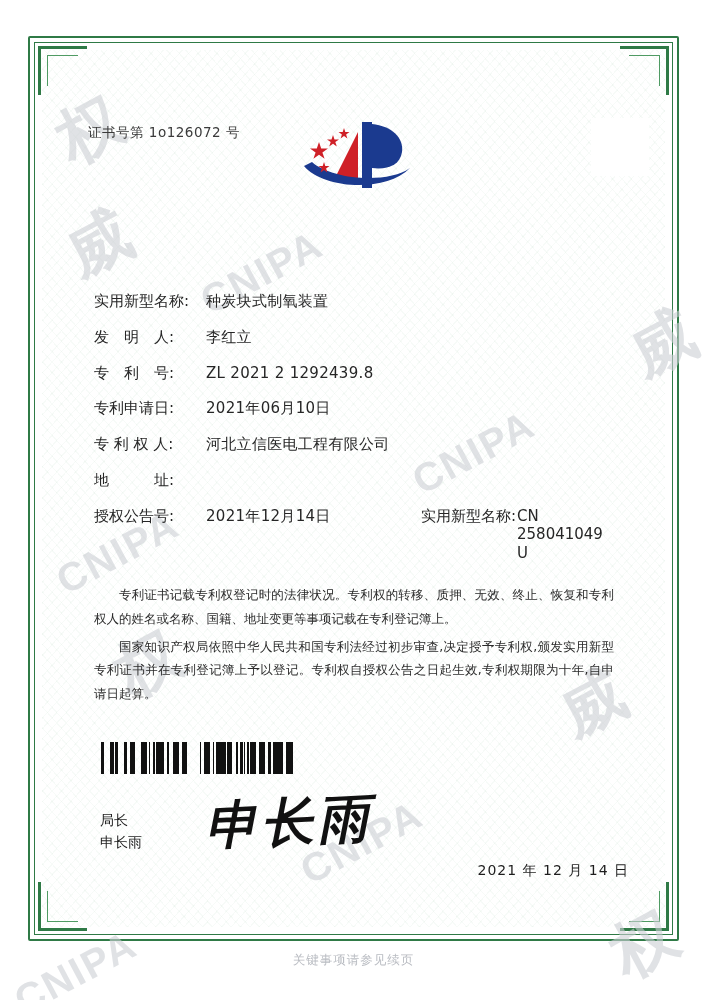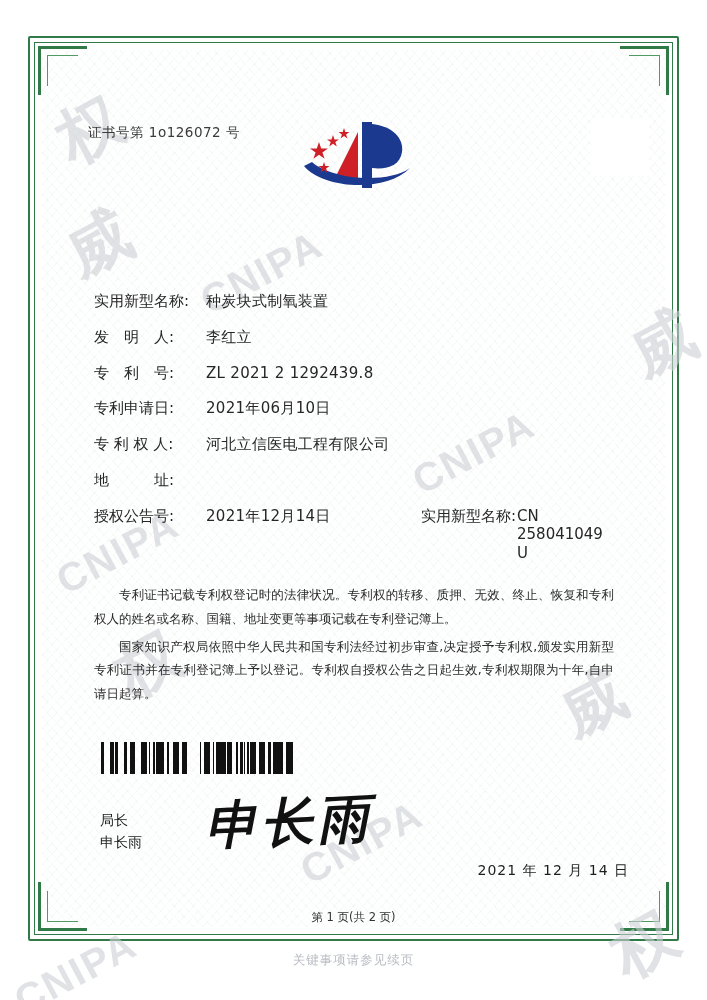--- a/index.html
+++ b/index.html
@@ -467,16 +467,15 @@
 
   <div class="director">
     <div>局长</div>
     <div>申长雨</div>
   </div>
 
   <div class="signature">申长雨</div>
 
   <div class="issue-date">2021 年 12 月 14 日</div>
 
-  <div class="page-note">第 1 页(共 2 页)</div>
 </div>
 
 <div class="footer-note">关键事项请参见续页</div>
 
 </body></html>

